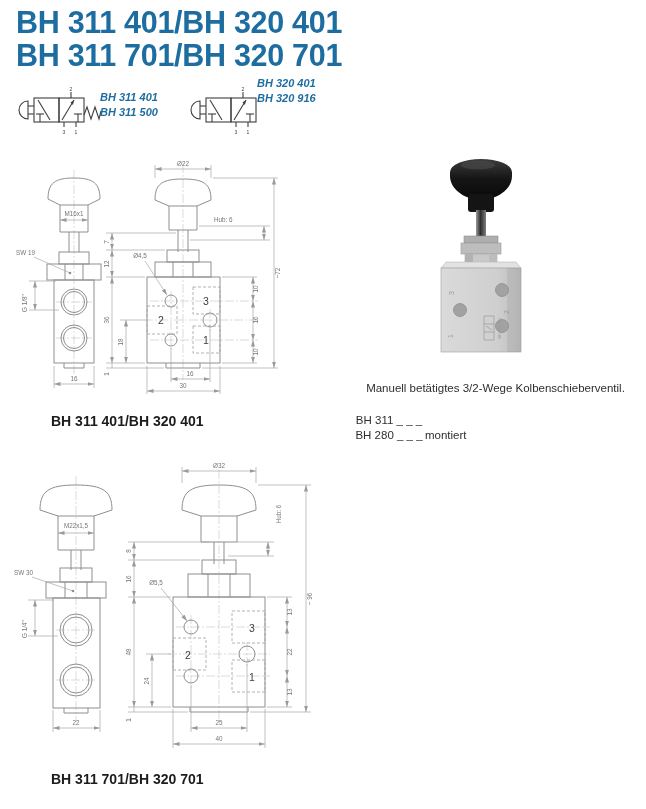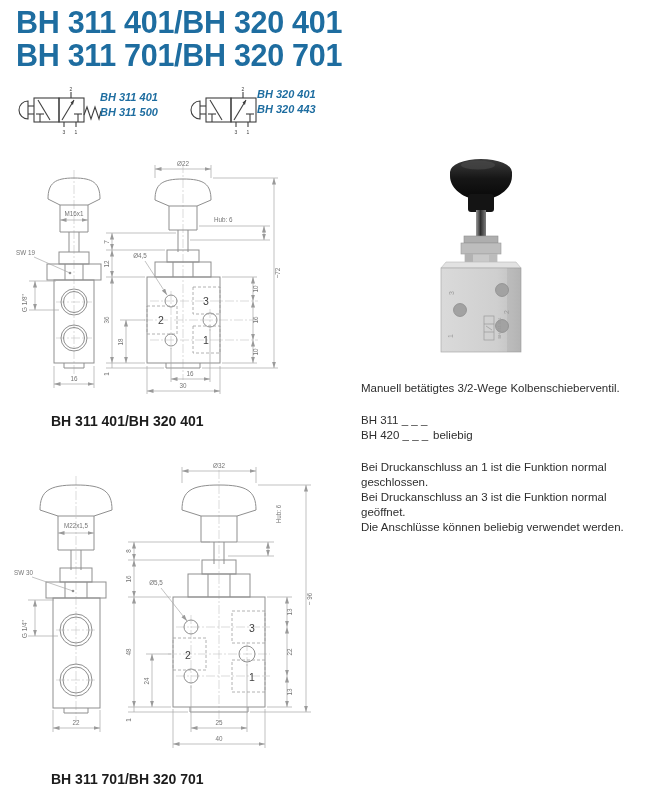--- a/index.html
+++ b/index.html
@@ -5,21 +5,21 @@
   html,body{margin:0;padding:0;background:#fff;}
   .page{position:relative;width:646px;height:809px;background:#fff;overflow:hidden;
         font-family:"Liberation Sans", sans-serif;}
   .page-title{position:absolute;left:16px;top:6px;font-size:30.5px;line-height:33px;
         font-weight:700;color:#1e6da0;letter-spacing:-0.3px;white-space:nowrap;}
   .symlab{position:absolute;font-size:11px;font-style:italic;font-weight:700;
         color:#1e6da0;line-height:15px;white-space:nowrap;}
   .caption{position:absolute;left:51px;font-size:14px;font-weight:700;color:#1c1c1c;white-space:nowrap;}
   .desc{position:absolute;left:345px;top:381px;width:293px;font-size:11.5px;
         line-height:15px;color:#2e2e2e;}
-  .desc .blk{margin:0 0 17px 16px;}
+  .desc .blk{margin:0 0 17px 8px;text-align:center;}
   .desc p{margin:0;}
   .mrow{display:flex;}
   .mcode{width:72px;flex:none;}
   svg.abs{position:absolute;}
   
   .out{stroke:#8f8f8f;stroke-width:1;fill:none;}
   .thin{stroke:#a8a8a8;stroke-width:0.7;fill:none;}
   .cl{stroke:#c2c2c2;stroke-width:0.6;fill:none;stroke-dasharray:9 2 2 2;}
   .dsh{stroke:#9f9f9f;stroke-width:0.8;fill:none;stroke-dasharray:3 2;}
   .dtx{fill:#757575;font-size:6.3px;font-family:"Liberation Sans",sans-serif;}
@@ -80,23 +80,23 @@
       <line x1="64" y1="28" x2="72" y2="28"></line>
       <line x1="68" y1="28" x2="68" y2="36"></line>
       <path d="M18,15 A9,9 0 0 0 18,33 L18,15 Z"></path>
       <line x1="18" y1="20" x2="24" y2="20"></line>
       <line x1="18" y1="28" x2="24" y2="28"></line>
     </g>
     <text class="stx" x="61" y="5" text-anchor="middle">2</text>
     <text class="stx" x="54" y="48" text-anchor="middle">3</text>
     <text class="stx" x="66" y="48" text-anchor="middle">1</text>
   </svg>
-  <div class="symlab" style="left:257px;top:87px">
+  <div class="symlab" style="left:257px;top:76px">
     <div>BH 320 401</div>
-    <div>BH 320 443</div>
+    <div>BH 320 916</div>
   </div>
 
   <svg class="abs" style="left:14px;top:152px" width="330" height="250" viewBox="0 0 330 250">
     <defs>
       <marker id="d1a" markerWidth="8" markerHeight="6" refX="6.5" refY="2" orient="auto-start-reverse" markerUnits="userSpaceOnUse">
         <path d="M0,0L6.5,2L0,4Z" fill="#9a9a9a"></path>
       </marker>
     </defs>
 
     <g class="cl">
@@ -391,24 +391,19 @@
 
   <div class="desc">
     <div class="blk">
         <p>Manuell betätigtes 3/2-Wege Kolbenschieberventil.</p>
       </div>
     <div class="blk">
       <div class="mrow">
         <span class="mcode">BH 311 _ _ _</span>
       </div>
       <div class="mrow">
-        <span class="mcode">BH 420 _ _ _</span>
-        <span>beliebig</span>
+        <span class="mcode">BH 280 _ _ _</span>
+        <span>montiert</span>
       </div>
     </div>
-    <div class="blk">
-      <p>Bei Druckanschluss an 1 ist die Funktion normal geschlossen.</p>
-      <p>Bei Druckanschluss an 3 ist die Funktion normal geöffnet.</p>
-      <p>Die Anschlüsse können beliebig verwendet werden.</p>
-    </div>
   </div>
 
 </div>
 
 </body></html>

